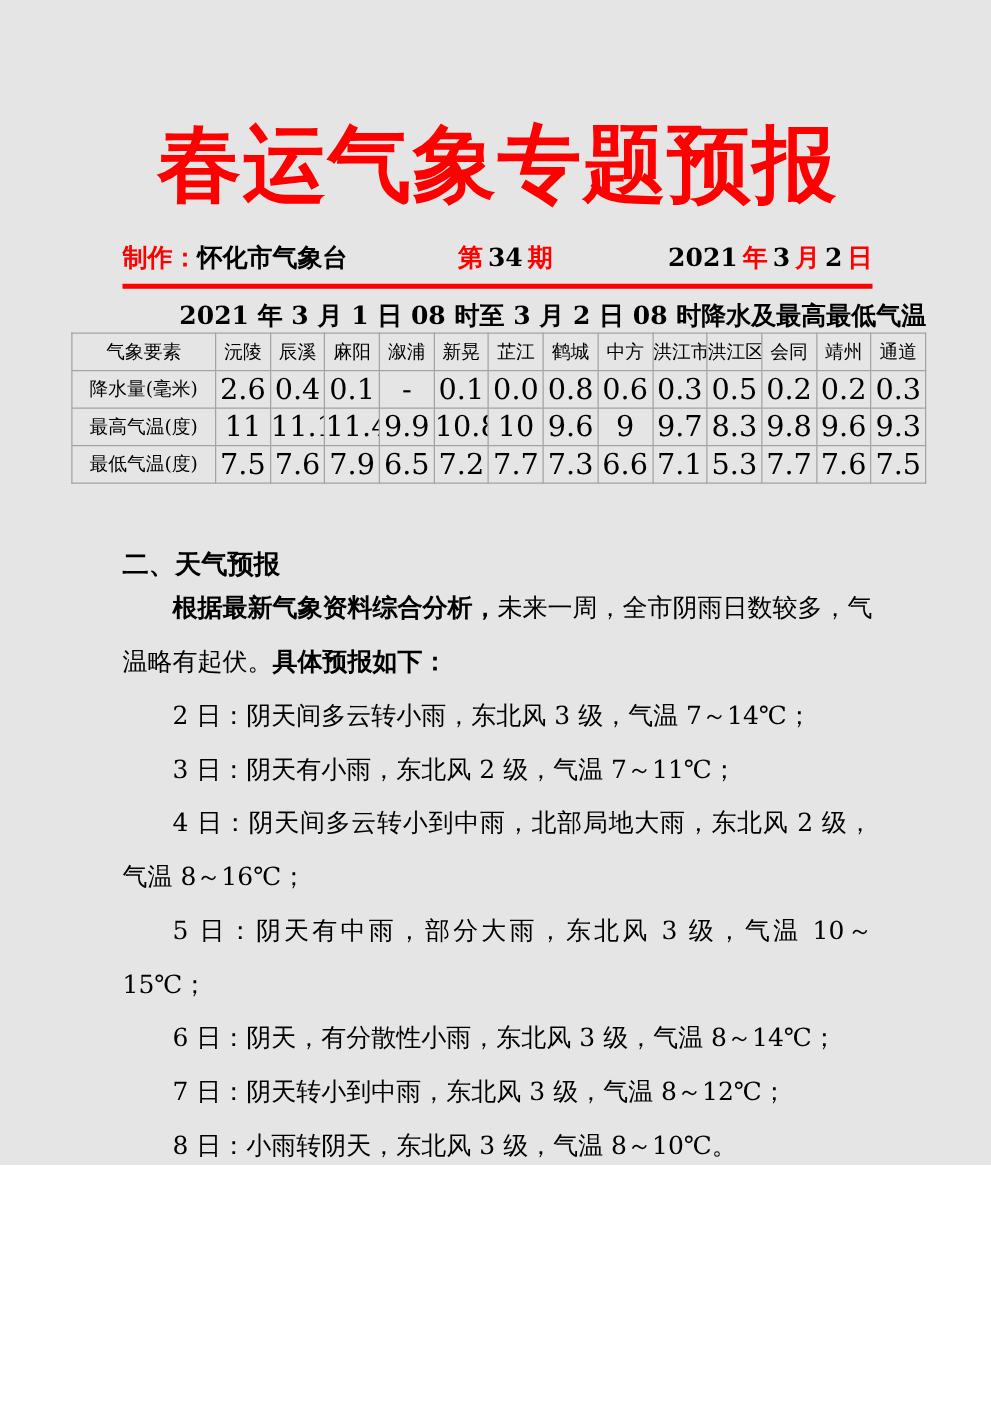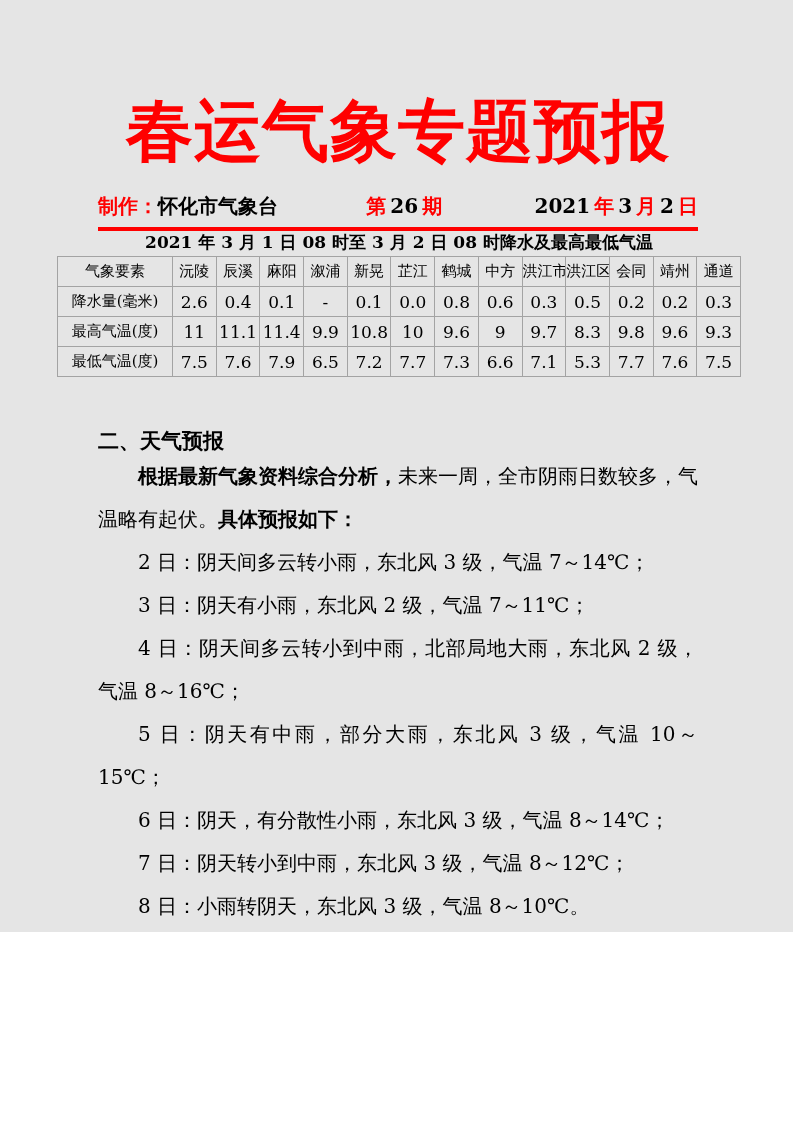--- a/index.html
+++ b/index.html
@@ -30,36 +30,36 @@
 
   .section-heading {
     font-size:21px; font-weight:bold; line-height:28px;
     font-family:"DejaVu Serif", serif;
   }
   .sec1 { margin-top:45px; }
   .sec2 { margin-top:50px; }
   .sec3 { margin-top:40px; }
 
   .table-caption {
-    width:684px; margin-left:-41px; 
-    text-align:center; font-size:17px; font-weight:bold; line-height:23px;
+    width:684px; margin-left:-41px; margin-top:10px;
+    text-align:right; font-size:20px; font-weight:bold; line-height:23px;
   }
 
   .obs-table-wrap { margin-left:-41px; margin-top:2px; }
   table.obs {
     width:684px; border-collapse:collapse; table-layout:fixed;
   }
   table.obs th, table.obs td {
     border:1px solid #a3a3a3; height:30px; text-align:center;
     vertical-align:middle; padding:0; font-weight:normal;
     overflow:hidden; white-space:nowrap;
   }
   table.obs th { font-size:15px; }
   td.row-label { font-size:15px; }
-  td.num { font-size:17px; font-family:"DejaVu Serif", serif; }
+  td.num { font-size:23px; font-family:"DejaVu Serif", serif; }
 
   .body-para {
     font-size:20px; line-height:43px; text-align:justify;
     text-indent:2em; font-family:"DejaVu Serif", serif;
   }
   .intro { margin-top:0; }
   .bold-sans { font-family:"DejaVu Sans", sans-serif; font-weight:bold; }
 </style>
 </head>
 <body>
@@ -67,21 +67,21 @@
 <div class="page">
   <div class="content">
 
     <div class="doc-title">春运气象专题预报</div>
 
     <div class="meta-row">
       <span>
         <span class="meta-red">制作：</span><span class="meta-black">怀化市气象台</span>
       </span>
       <span>
-        <span class="meta-red">第</span><span class="meta-black meta-num">26</span><span class="meta-red">期</span>
+        <span class="meta-red">第</span><span class="meta-black meta-num">34</span><span class="meta-red">期</span>
       </span>
       <span>
         <span class="meta-black meta-num">2021</span><span class="meta-red">年</span><span class="meta-black meta-num">3</span><span class="meta-red">月</span><span class="meta-black meta-num">2</span><span class="meta-red">日</span>
       </span>
     </div>
 
     <div class="red-rule"></div>
 
 
     <div class="table-caption">2021 年 3 月 1 日 08 时至 3 月 2 日 08 时降水及最高最低气温</div>

